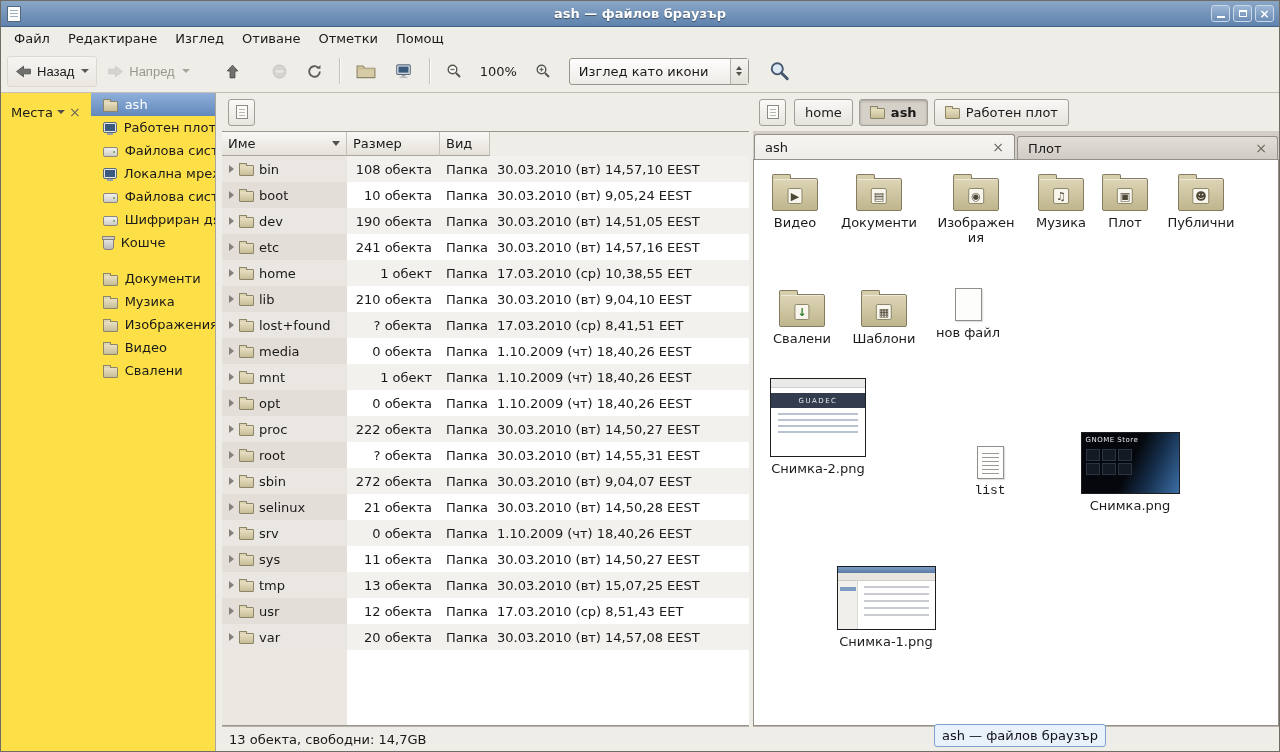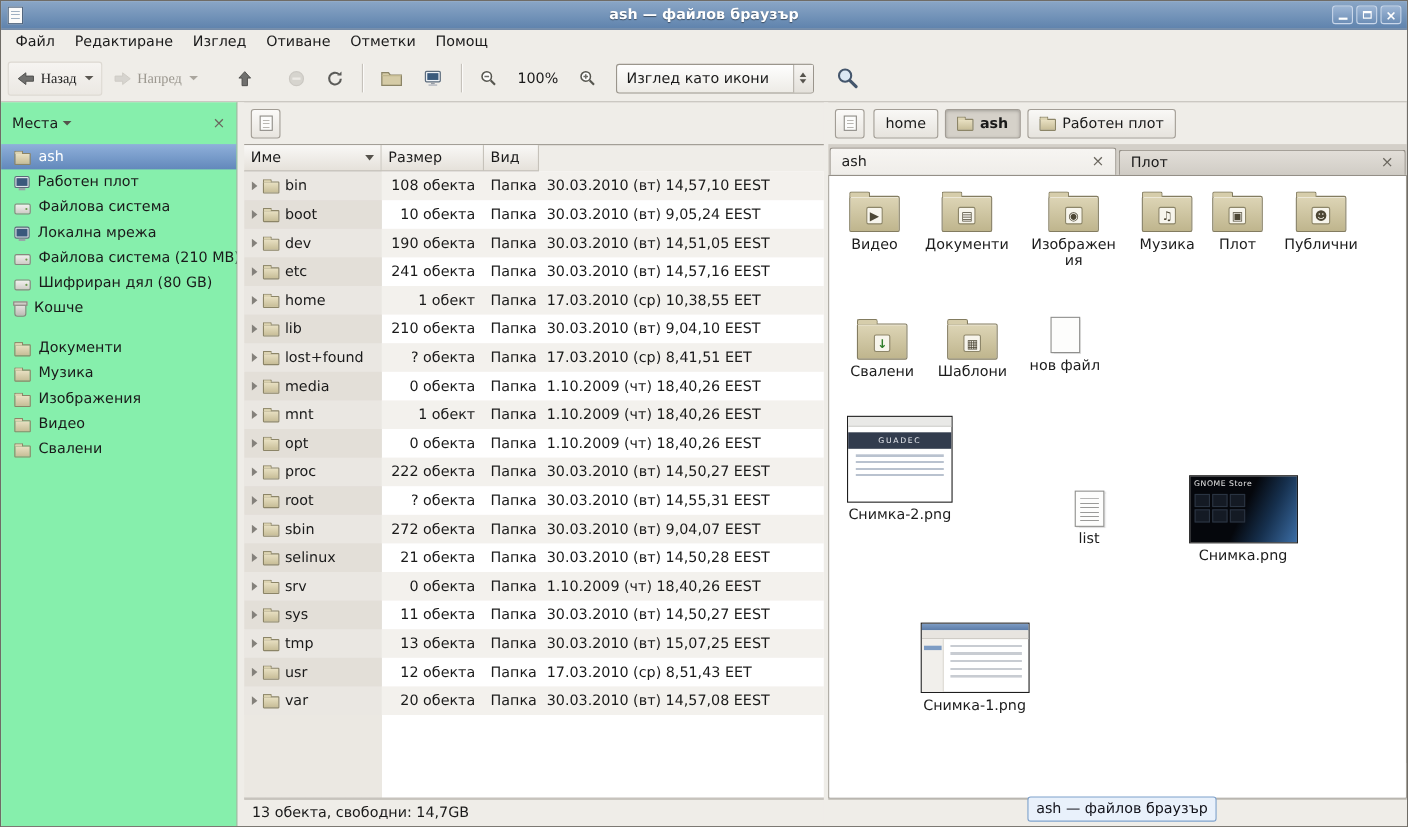--- a/index.html
+++ b/index.html
@@ -25,21 +25,21 @@
   .glyph-close{ font-size:12px; font-weight:bold; line-height:1; }
 
   
   .menubar{ height:23px; flex:none; display:flex; align-items:center; padding:0 4px; background:#EFEDE8; }
   .menu-item{ padding:2px 9px; border-radius:2px; cursor:default; }
 
   
   .toolbar{ height:43px; flex:none; display:flex; align-items:center; padding:0 6px; gap:2px;
             background:#EFEDE8; border-bottom:1px solid #c3bfb8; }
   .flatbtn{ display:flex; align-items:center; gap:5px; height:31px; padding:0 7px; border:1px solid #ddd9d2;
-            border-radius:3px; background:linear-gradient(#f6f4f1,#ebe8e3); font-size:13px; font-family:Liberation Serif, serif; color:#1a1a1a; }
+            border-radius:3px; background:linear-gradient(#f6f4f1,#ebe8e3); font-size:13px; font-family:Liberation Sans, sans-serif; color:#1a1a1a; }
   .flatbtn.plain{ border-color:transparent; background:transparent; }
   .flatbtn.disabled{ color:#9b978f; }
   .flatbtn.disabled svg{ opacity:.4; }
   .chev{ width:0; height:0; border-left:4px solid transparent; border-right:4px solid transparent;
          border-top:4px solid #5a5751; margin-left:2px; }
   .disabled .chev{ border-top-color:#aaa69e; }
   .tsep{ width:1px; height:26px; background:#c6c2bb; box-shadow:1px 0 0 #fbfaf8; margin:0 6px; flex:none; }
   .zoom-label{ margin:0 8px; }
   .combo{ display:flex; align-items:center; height:27px; width:180px; margin-left:8px; border:1px solid #9a958c;
           border-radius:3px; background:linear-gradient(#fefefe,#edebe6); padding-left:9px; justify-content:space-between; }
@@ -47,21 +47,21 @@
                   align-items:center; justify-content:center; gap:2px; background:linear-gradient(#f6f4f1,#e4e1db); }
   .tri-up{ width:0;height:0;border-left:3.5px solid transparent;border-right:3.5px solid transparent;border-bottom:4px solid #55524c; }
   .tri-dn{ width:0;height:0;border-left:3.5px solid transparent;border-right:3.5px solid transparent;border-top:4px solid #55524c; }
 
   
   .main{ flex:1; display:flex; min-height:0; }
   .splitter{ width:6px; flex:none; background:#EFEDE8; }
   .splitter.thin{ width:4px; }
 
   
-  .sidebar{ width:215px; flex:none; display:flex; flex-direction:column; background:#86efac; border-right:1px solid #aaa69e; }
+  .sidebar{ width:215px; flex:none; display:flex; background:#fde047; border-right:1px solid #aaa69e; }
   .sidebar-header{ height:38px; flex:none; display:flex; align-items:center; padding:0 10px; gap:4px; }
   .side-chev{ width:0;height:0;border-left:4px solid transparent;border-right:4px solid transparent;border-top:4px solid #55524c; }
   .side-close{ margin-left:auto; color:#6b675f; font-size:14px; line-height:1; cursor:default; }
   .side-list{ flex:1; overflow:hidden; }
   .side-item{ height:23px; display:flex; align-items:center; gap:7px; padding-left:12px; cursor:default; }
   .side-item.selected{ background:linear-gradient(#8fb0da,#6288bb); color:#fff; }
   .side-sep{ height:13px; }
   .side-label{ white-space:nowrap; }
 
   
@@ -646,21 +646,21 @@
               <div class="ico-label">нов файл</div>
             </div>
             <div class="ico-item" style="left: 10px; top: 218px; width: 108px;">
               <span class="thumb thumb-web">
                 <span class="tw-top"></span>
                 <span class="tw-band">GUADEC</span>
                 <span class="tw-lines"></span>
               </span>
               <div class="ico-label">Снимка-2.png</div>
             </div>
-            <div class="ico-item" style="left: 196px; top: 286px; width: 80px;">
+            <div class="ico-item" style="left: 196px; top: 286px; width: 80px; font-family: Liberation Mono, monospace;">
               <span class="big-file lines"></span>
               <div class="ico-label">list</div>
             </div>
             <div class="ico-item" style="left: 320px; top: 272px; width: 112px;">
               <span class="thumb thumb-dark">
                 <span class="td-title">GNOME Store</span>
                 <span class="td-grid">
                   <span class="td-cell"></span>
                   <span class="td-cell"></span>
                   <span class="td-cell"></span>

